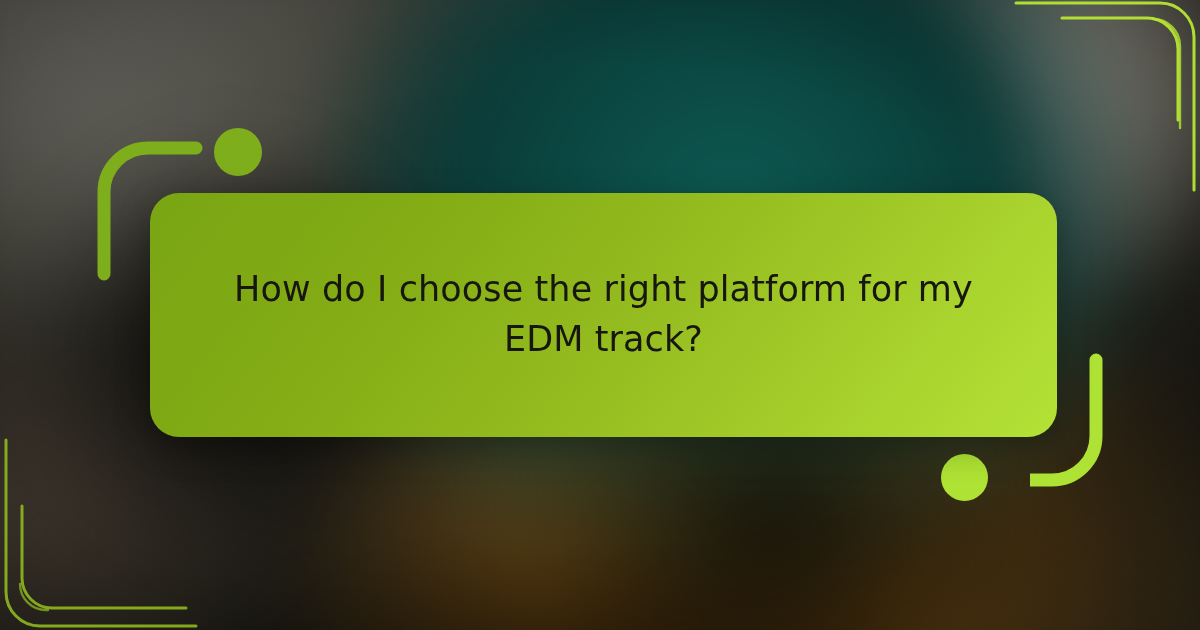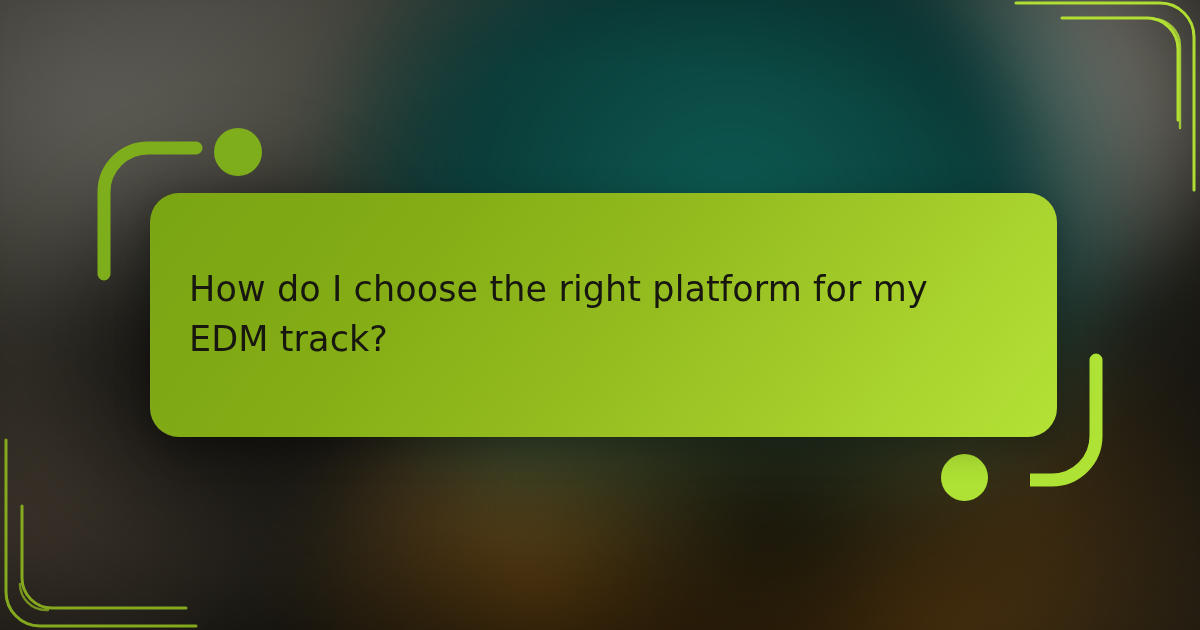--- a/index.html
+++ b/index.html
@@ -49,21 +49,21 @@
   
   .card{
     position:absolute;left:150px;top:193px;width:907px;height:244px;
     border-radius:29px;
     background:linear-gradient(128deg,#7aa513 0%,#83ac15 26%,#95bd20 54%,#a7d02c 78%,#b4e236 100%);
     display:flex;align-items:center;justify-content:center;
     box-shadow:0 10px 34px rgba(0,0,0,.30);
   }
   .card-text{
     margin:0;padding:0 39px;
-    text-align:left;
+    text-align:center;
     color:#17170f;
     font-size:35px;
     line-height:1.42;
     font-weight:400;
     letter-spacing:.1px;
   }
 </style>
 </head>
 <body>
 

